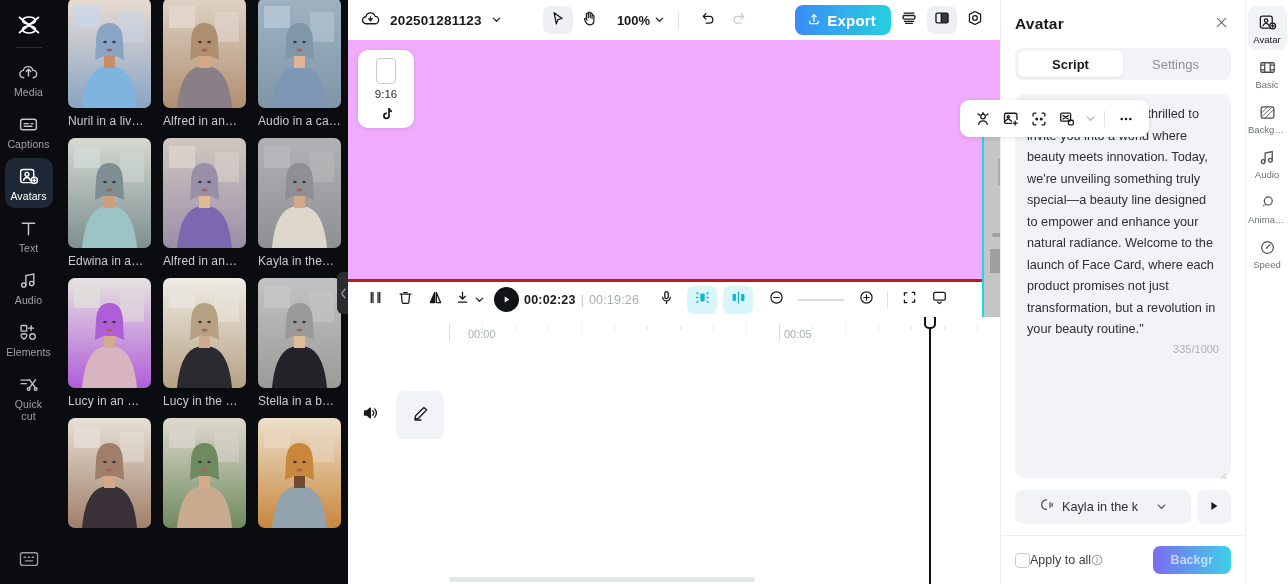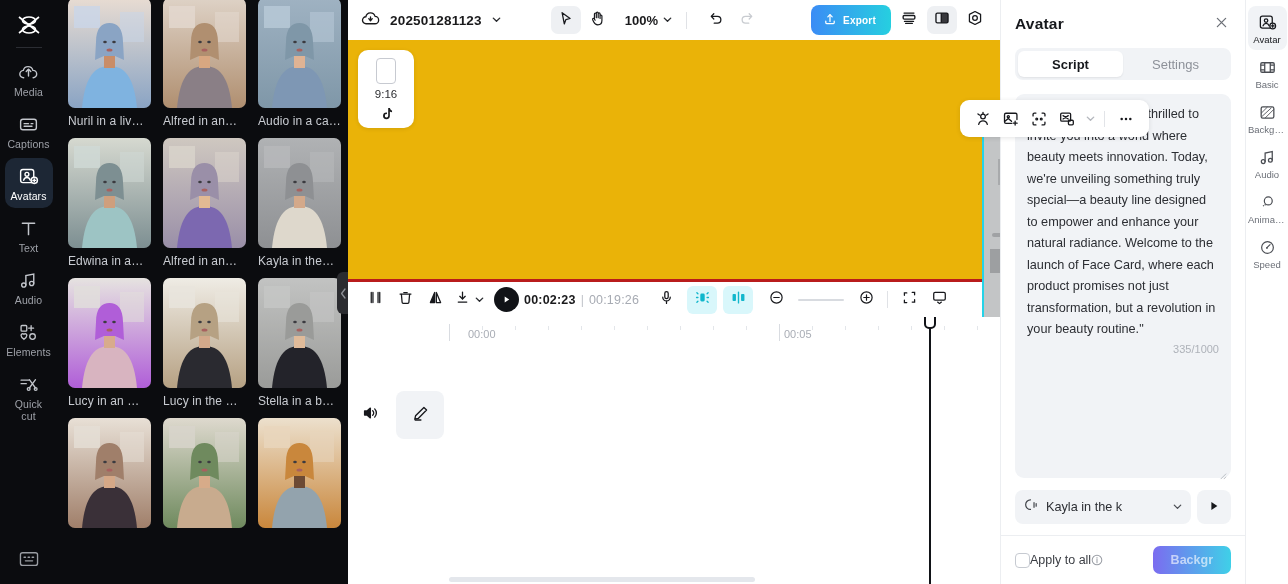--- a/index.html
+++ b/index.html
@@ -75,27 +75,27 @@
     align-items: center; justify-content: center; cursor: pointer; background: transparent;
   }
   .tb-btn.sel { background: #eef0f3; }
   .zoom-ctl { display:flex; align-items:center; gap:4px; margin-left: 10px; cursor: pointer; }
   .zoom-val { font-size: 13px; font-weight: bold; color: #1a1a1c; }
   .vdiv { width: 1px; height: 17px; background: #e0e2e6; margin: 0 11px; }
   .tb-right { display: flex; align-items: center; gap: 3px; margin-left: auto; }
   .export-btn {
     height: 30px; padding: 0 15px 0 12px; border-radius: 8px;
     background: linear-gradient(90deg,#3b8cf5 0%,#26cfe0 100%);
-    color: #fff; font-size: 10px; font-weight: bold; display: flex;
+    color: #fff; font-size: 15px; font-weight: bold; display: flex;
     align-items: center; gap: 6px; cursor: pointer; border: none;
     letter-spacing: .2px;
   }
 
   .canvas-wrap {
-    flex: 1 1 auto; background: #eab308; position: relative; min-height: 0;
+    flex: 1 1 auto; background: #f0abfc; position: relative; min-height: 0;
   }
   .ratio-card {
     position: absolute; left: 10px; top: 10px; width: 56px; height: 78px;
     background: #fff; border-radius: 10px; box-shadow: 0 1px 4px rgba(0,0,0,.10);
     display: flex; flex-direction: column; align-items: center; padding-top: 8px; cursor: pointer;
   }
   .ratio-box { width: 20px; height: 26px; border: 1.4px solid #c7cad1; border-radius: 4px; }
   .ratio-lbl { font-size: 11.5px; color: #2c2d31; margin-top: 4px; font-weight: 500; }
   .ratio-tt { margin-top: 7px; }
 
@@ -184,21 +184,21 @@
   }
   .script-text {
     font-size: 12.7px; line-height: 21.5px; color: #2c2e33; white-space: pre-wrap;
     overflow: hidden;
   }
   .script-count { font-size: 11px; color: #aeb2b9; text-align: right; margin-top: 2px; }
   .resize-grip { position: absolute; right: 4px; bottom: 3px; width: 9px; height: 9px; }
   .voice-row { display: flex; align-items: center; gap: 6px; padding: 12px 14px 11px; flex: 0 0 auto; }
   .voice-sel {
     flex: 1 1 auto; height: 34px; background: #f1f3f6; border-radius: 8px;
-    display: flex; align-items: center; padding: 0 8px; gap: 7px; cursor: pointer;
+    display: flex; align-items: center; padding: 0 24px; gap: 7px; cursor: pointer;
   }
   .voice-name { font-size: 12.7px; color: #2c2e33; flex: 1 1 auto; white-space: nowrap; overflow:hidden; }
   .voice-play {
     width: 34px; height: 34px; background: #f1f3f6; border-radius: 8px;
     display: flex; align-items: center; justify-content: center; cursor: pointer;
   }
   .apply-row {
     border-top: 1px solid #eceef1; padding: 10px 14px; display: flex; align-items: center;
     flex: 0 0 auto;
   }

